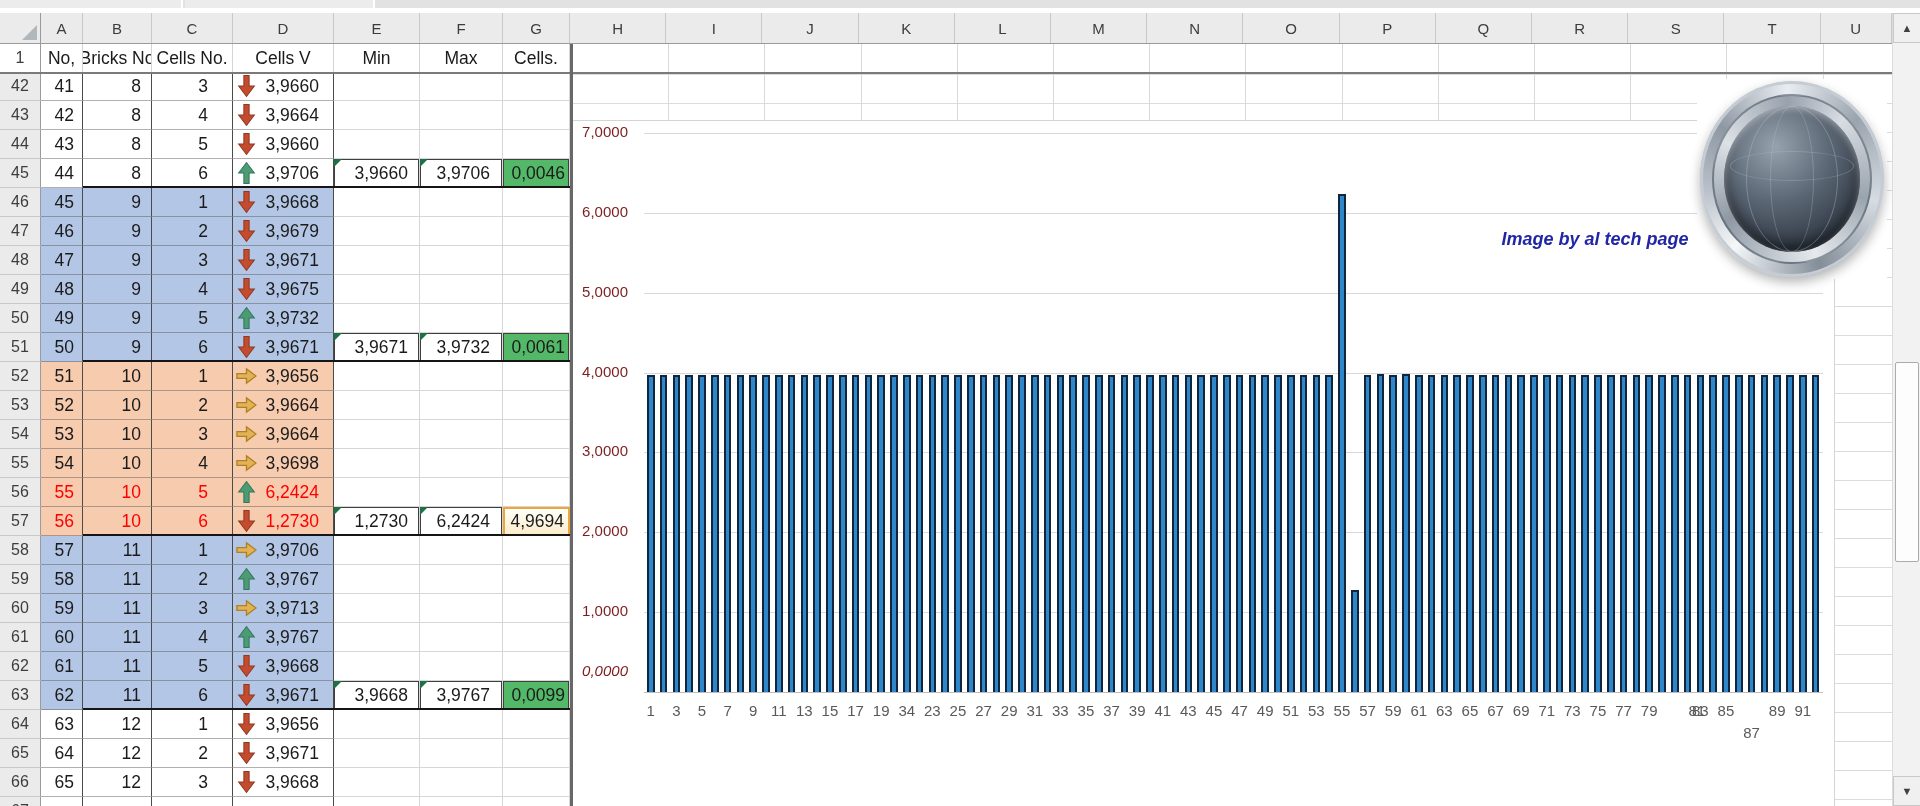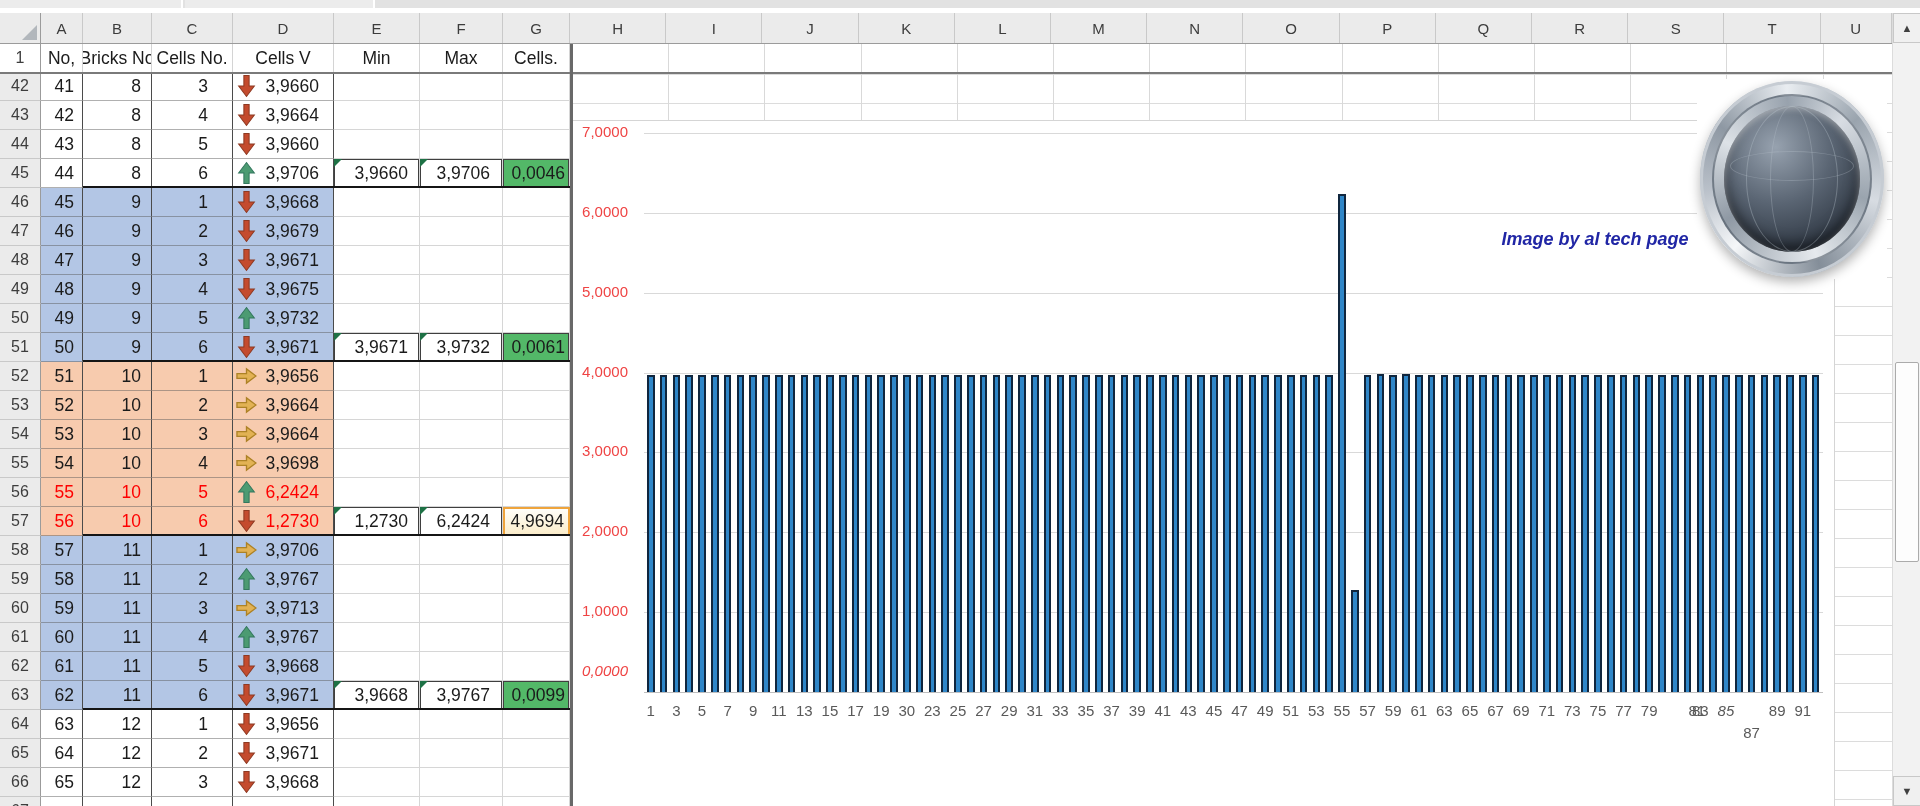--- a/index.html
+++ b/index.html
@@ -60,21 +60,21 @@
     background-image:
       repeating-linear-gradient(to right, transparent 0px, transparent 95.2px, #d9d9d9 95.2px, #d9d9d9 96.2px),
       repeating-linear-gradient(to bottom, transparent 0px, transparent 28px, #dcdcdc 28px, #dcdcdc 29px);
     background-position:0 2px; }
 
   
   #chart { left:573px; top:120px; width:1262px; height:686px; background:#fff;
            border-top:1px solid #d5d5d5; border-right:1px solid #d5d5d5; }
   .gl { position:absolute; left:71px; width:1179px; height:1px; background:#d9d9d9; }
   .gl.axis { background:#bfbfbf; }
-  .ylab { position:absolute; width:70px; text-align:right; font-size:15px; color:#ef4444; }
+  .ylab { position:absolute; width:70px; text-align:right; font-size:15px; color:#7f1d1d; }
   .xlab { position:absolute; width:26px; text-align:center; font-size:15px; color:#595959; }
   .bar { position:absolute; width:7.6px; background:#2f86c8; border:2.3px solid #10263e; border-bottom:none; }
   #ctitle { position:absolute; left:621px; top:23px; width:243px; height:42px;
             background:linear-gradient(180deg,#edf1f8 0%,#e0e6f1 55%,#d8dfee 100%);
             font-size:22px; color:#404040; display:flex; align-items:center; justify-content:center;
             white-space:nowrap; }
   #credit { position:absolute; left:892px; top:108px; width:260px; text-align:center;
             font-style:italic; font-weight:bold; font-size:18px; color:#2026a5; white-space:nowrap; }
 
   
@@ -590,21 +590,21 @@
     <div class="xlab" style="left: 64.75px; top: 581px;">1</div>
     <div class="xlab" style="left: 90.35px; top: 581px;">3</div>
     <div class="xlab" style="left: 115.95px; top: 581px;">5</div>
     <div class="xlab" style="left: 141.55px; top: 581px;">7</div>
     <div class="xlab" style="left: 167.15px; top: 581px;">9</div>
     <div class="xlab" style="left: 192.75px; top: 581px;">11</div>
     <div class="xlab" style="left: 218.35px; top: 581px;">13</div>
     <div class="xlab" style="left: 243.95px; top: 581px;">15</div>
     <div class="xlab" style="left: 269.55px; top: 581px;">17</div>
     <div class="xlab" style="left: 295.15px; top: 581px;">19</div>
-    <div class="xlab" style="left: 320.75px; top: 581px;">30</div>
+    <div class="xlab" style="left: 320.75px; top: 581px;">34</div>
     <div class="xlab" style="left: 346.35px; top: 581px;">23</div>
     <div class="xlab" style="left: 371.95px; top: 581px;">25</div>
     <div class="xlab" style="left: 397.55px; top: 581px;">27</div>
     <div class="xlab" style="left: 423.15px; top: 581px;">29</div>
     <div class="xlab" style="left: 448.75px; top: 581px;">31</div>
     <div class="xlab" style="left: 474.35px; top: 581px;">33</div>
     <div class="xlab" style="left: 499.95px; top: 581px;">35</div>
     <div class="xlab" style="left: 525.55px; top: 581px;">37</div>
     <div class="xlab" style="left: 551.15px; top: 581px;">39</div>
     <div class="xlab" style="left: 576.75px; top: 581px;">41</div>
@@ -622,21 +622,21 @@
     <div class="xlab" style="left: 883.95px; top: 581px;">65</div>
     <div class="xlab" style="left: 909.55px; top: 581px;">67</div>
     <div class="xlab" style="left: 935.15px; top: 581px;">69</div>
     <div class="xlab" style="left: 960.75px; top: 581px;">71</div>
     <div class="xlab" style="left: 986.35px; top: 581px;">73</div>
     <div class="xlab" style="left: 1011.95px; top: 581px;">75</div>
     <div class="xlab" style="left: 1037.55px; top: 581px;">77</div>
     <div class="xlab" style="left: 1063.15px; top: 581px;">79</div>
     <div class="xlab" style="left: 1088.75px; top: 581px; margin-left: 22px;">81</div>
     <div class="xlab" style="left: 1114.35px; top: 581px;">83</div>
-    <div class="xlab" style="left: 1139.95px; top: 581px; font-style: italic;">85</div>
+    <div class="xlab" style="left: 1139.95px; top: 581px;">85</div>
     <div class="xlab" style="left: 1165.55px; top: 581px; margin-top: 22px;">87</div>
     <div class="xlab" style="left: 1191.15px; top: 581px;">89</div>
     <div class="xlab" style="left: 1216.75px; top: 581px;">91</div>
   </div>
 
 <div id="logobox" class="abs">
   <div id="logo">
     <div class="ring"></div>
     <div class="inner"></div>
     <div class="mer1"></div>

